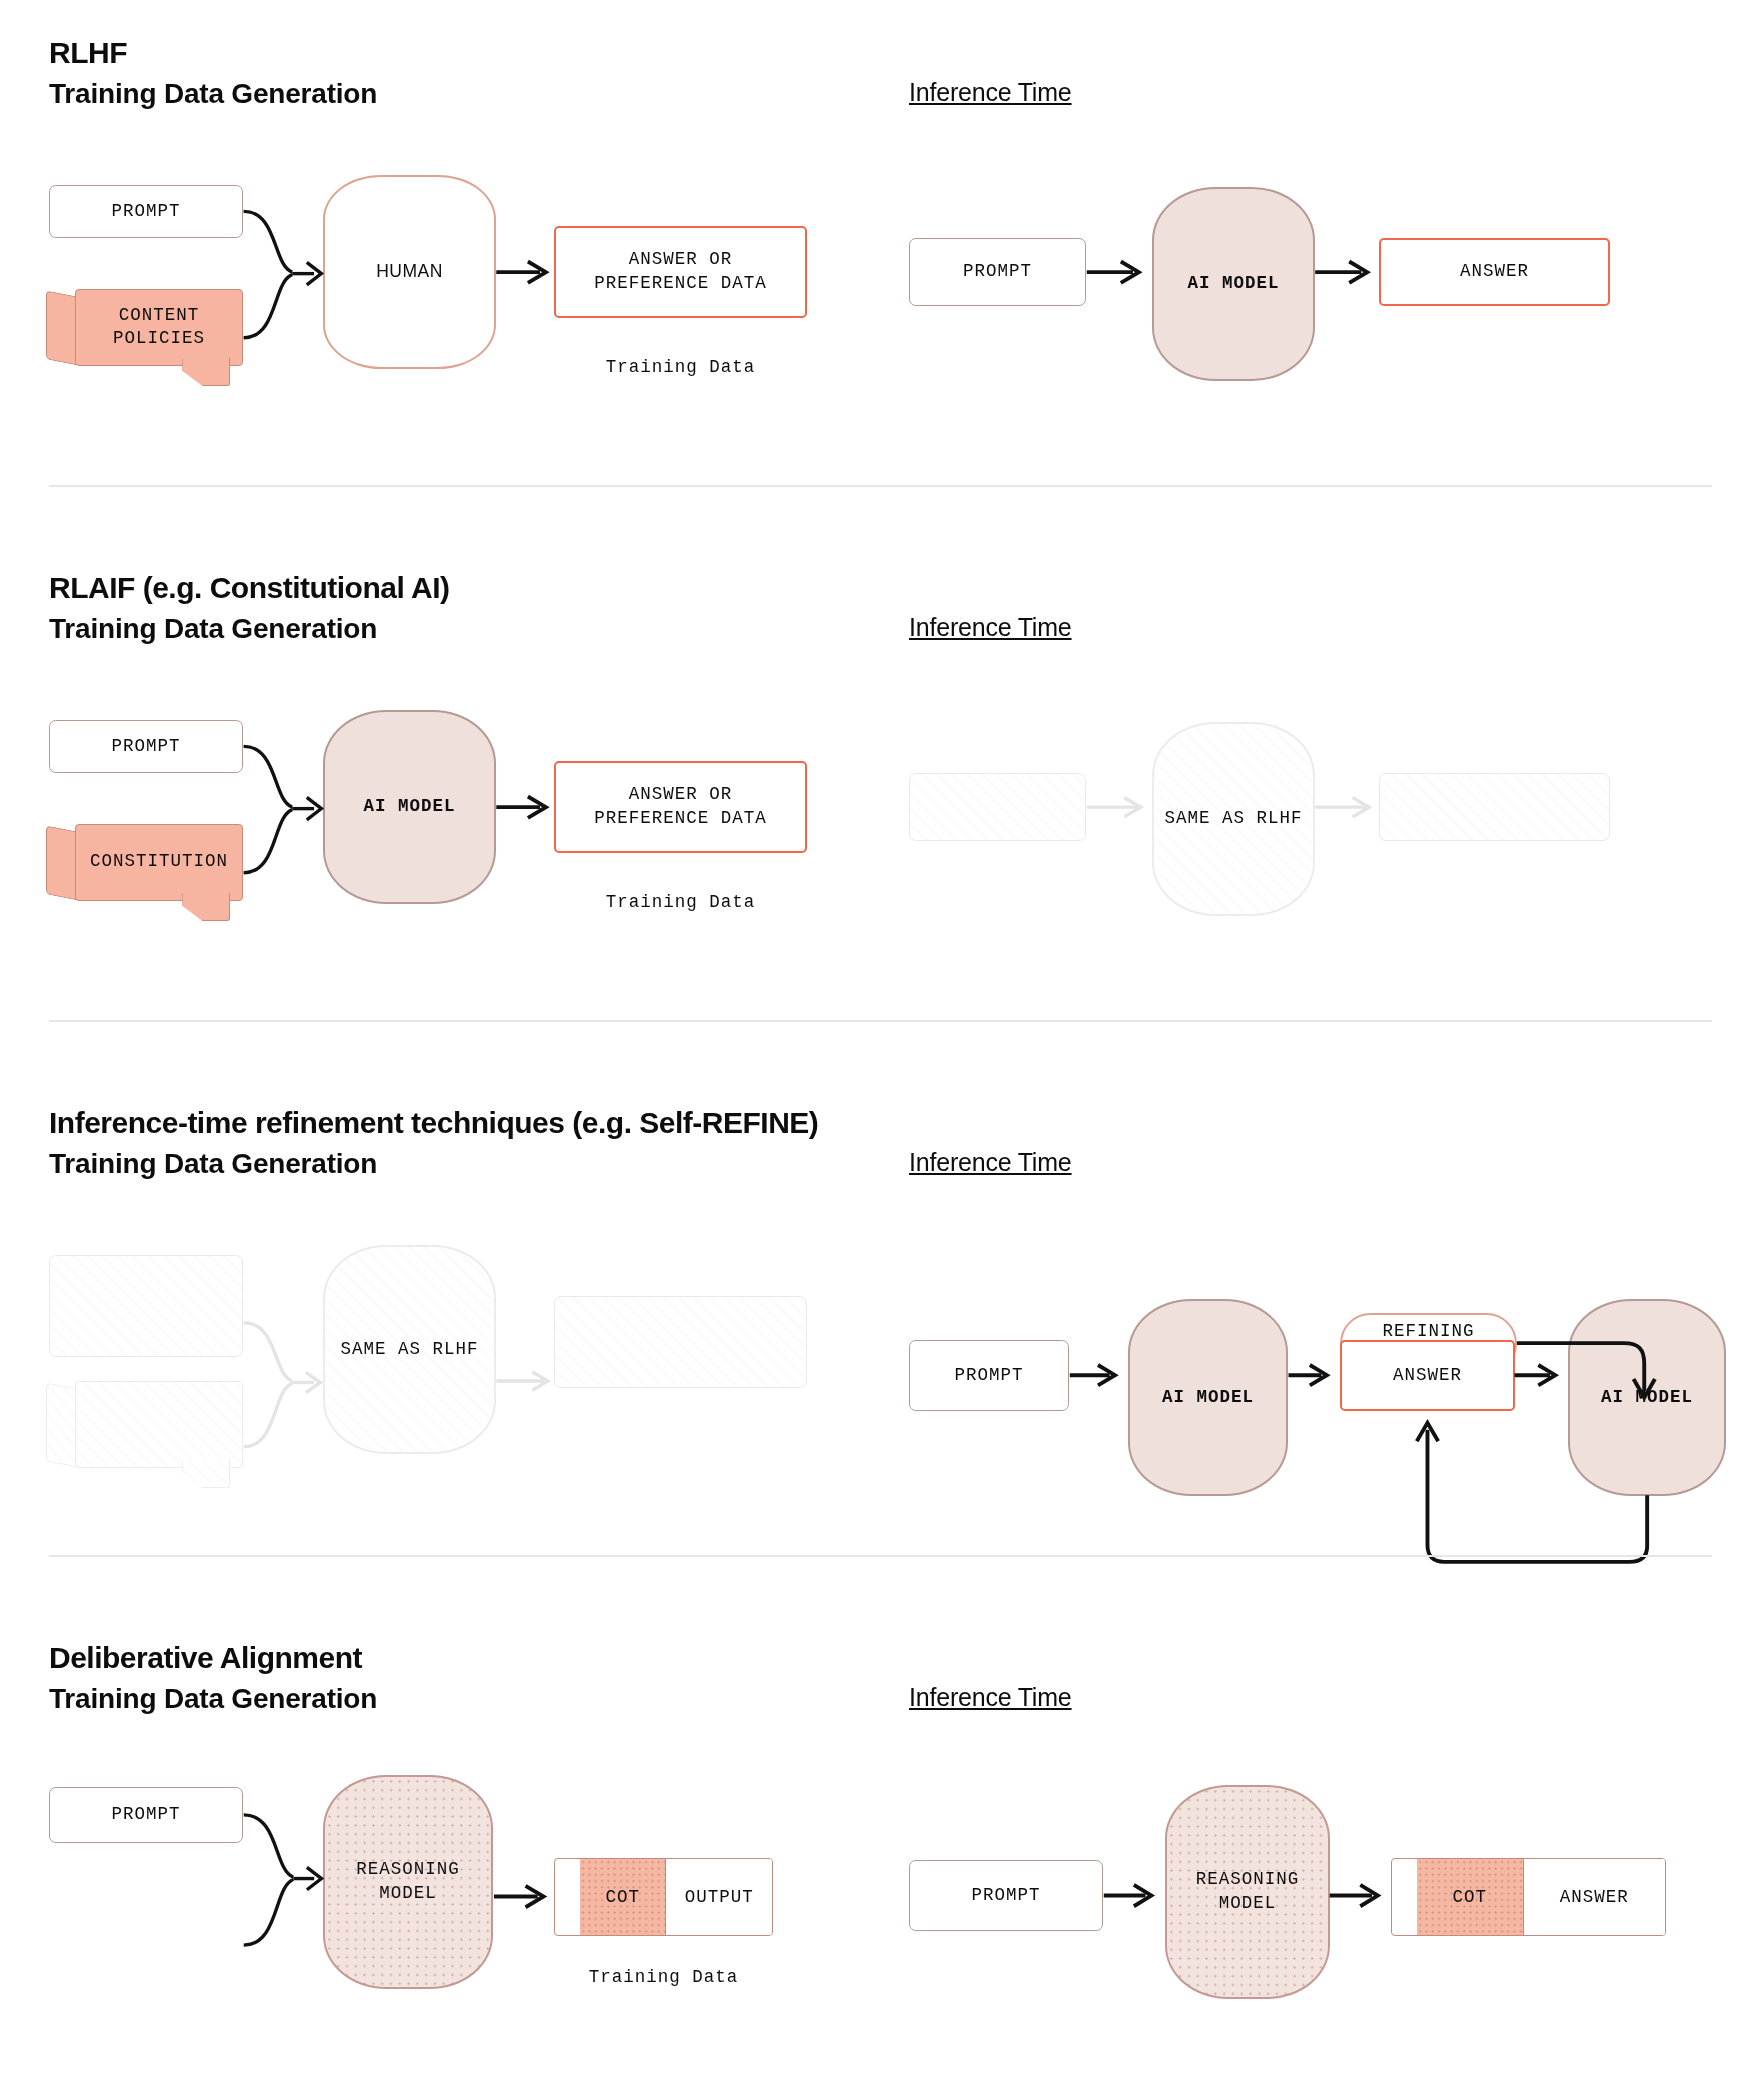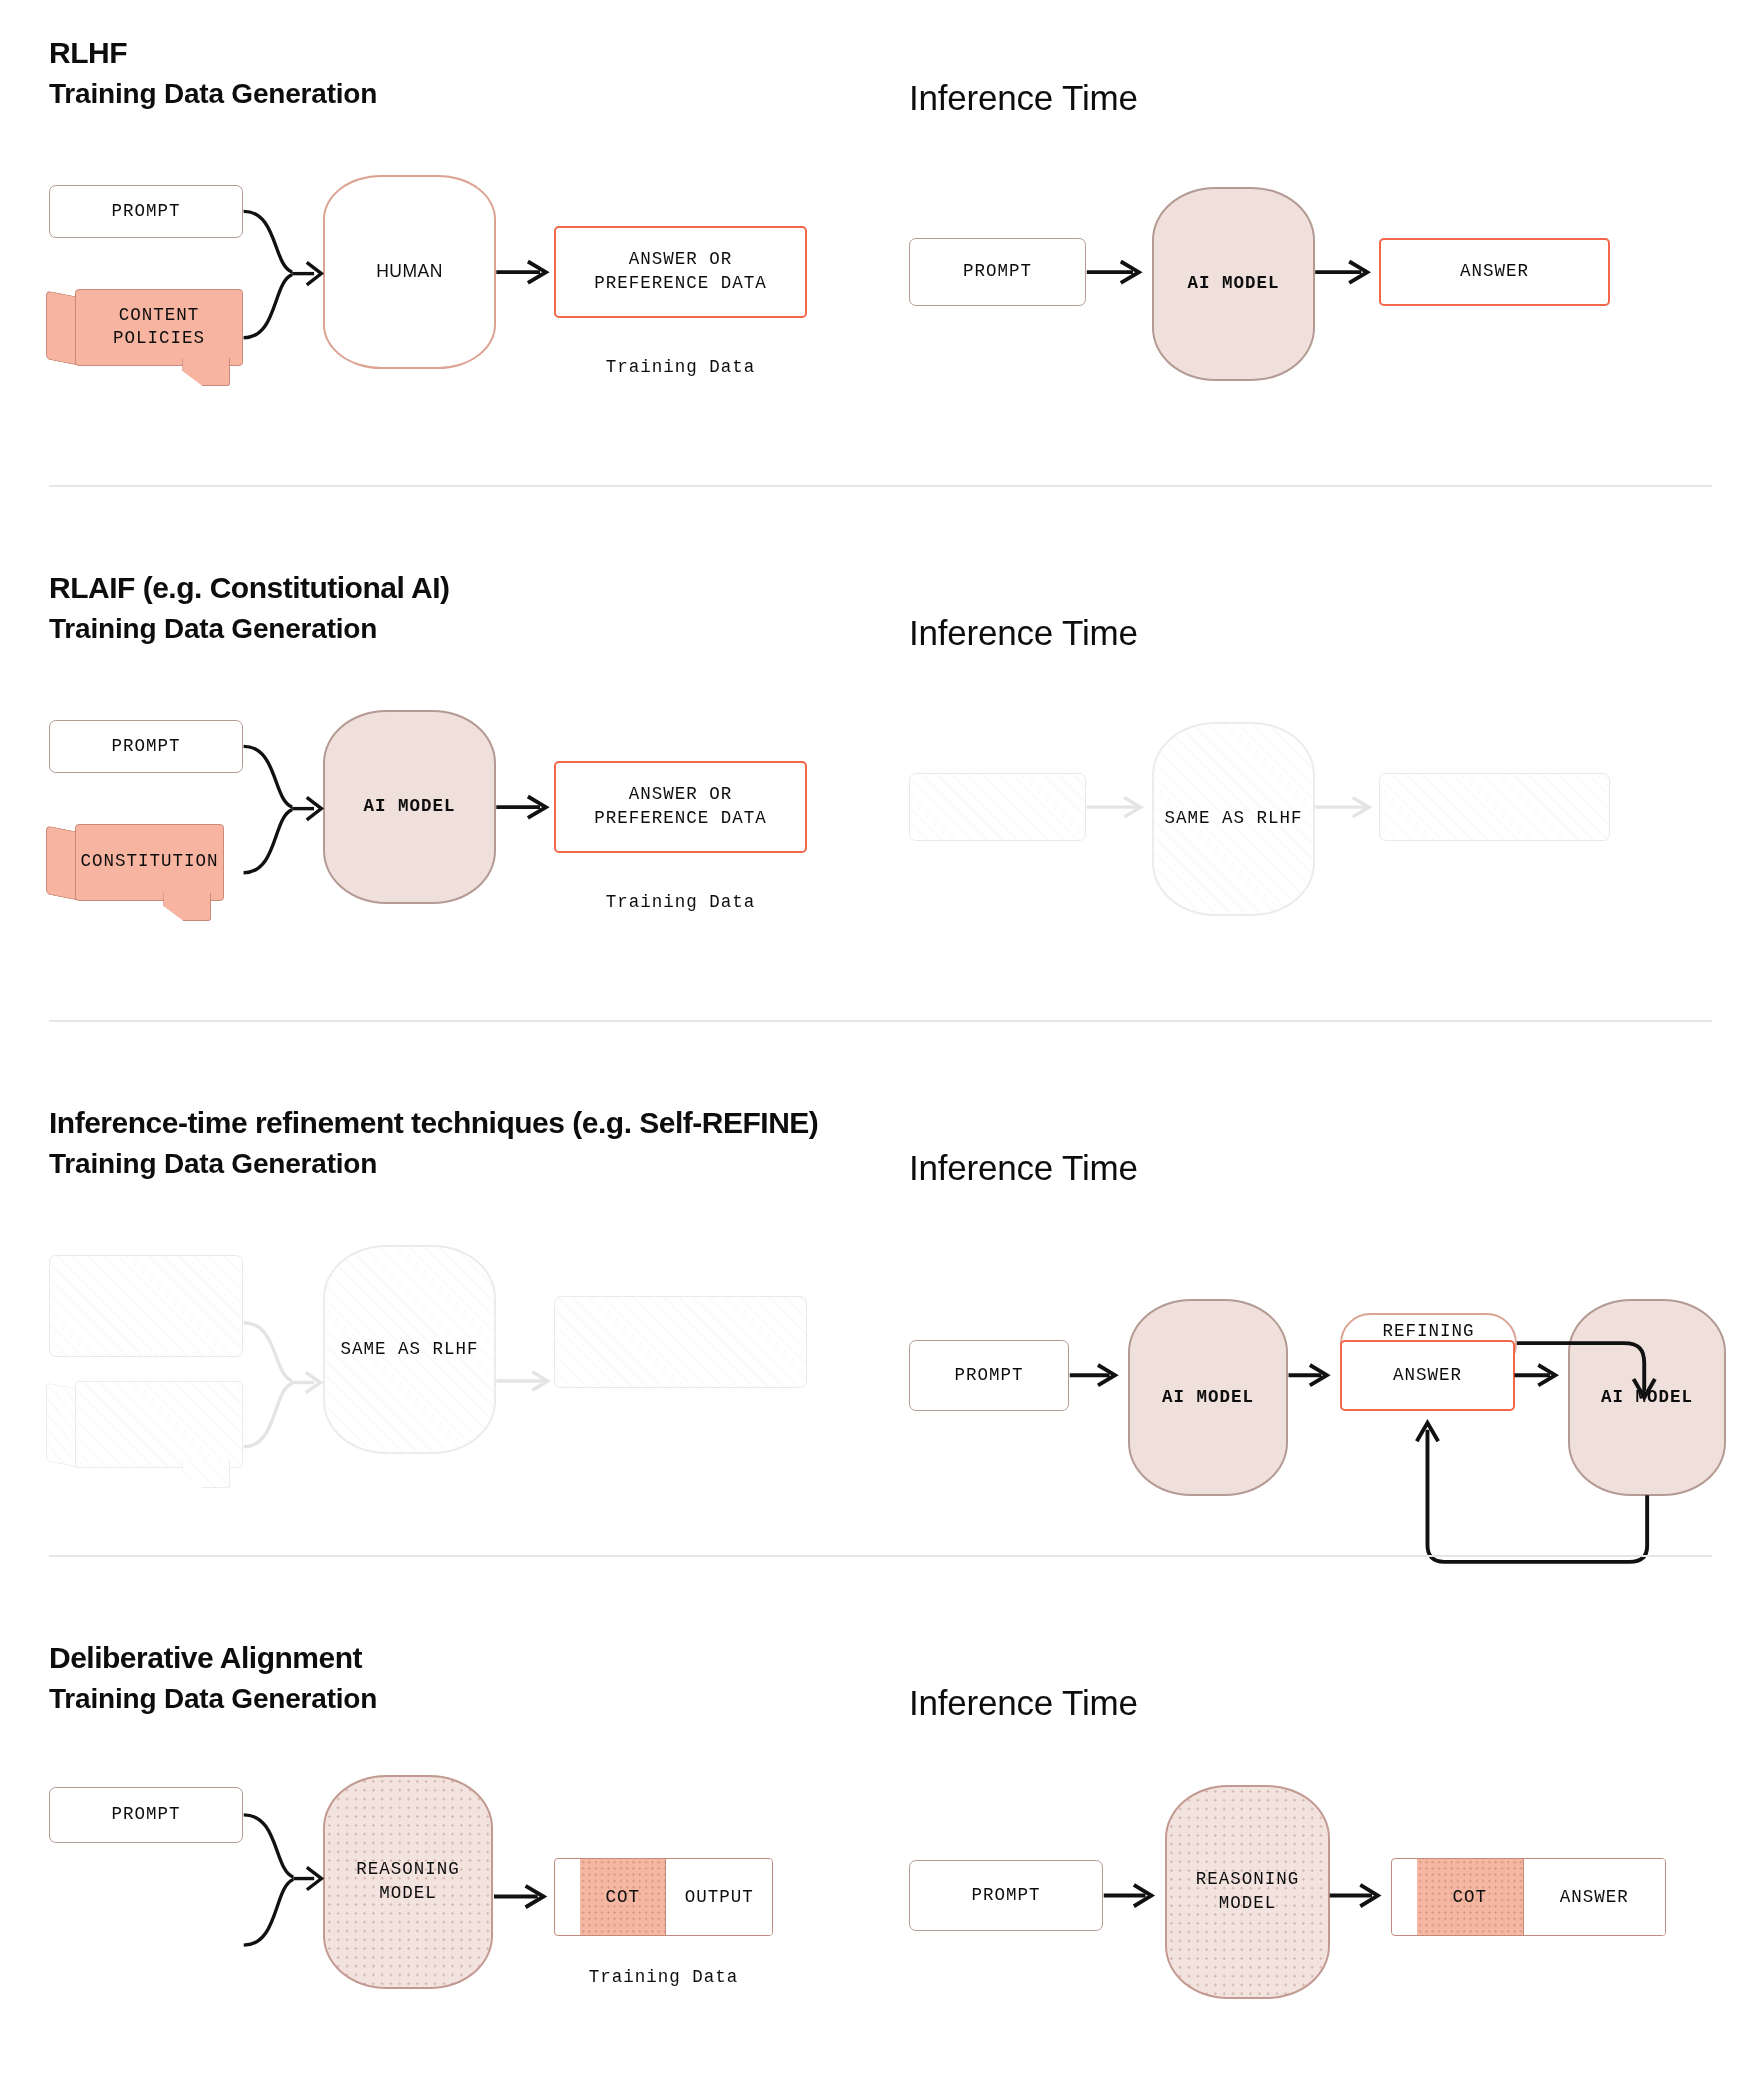--- a/index.html
+++ b/index.html
@@ -20,22 +20,23 @@
     font-size:30px; font-weight:700; letter-spacing:-0.5px;
     white-space:nowrap;
   }
   .sec-sub {
     position:absolute; left:49px;
     font-size:28px; font-weight:700; letter-spacing:-0.2px;
     white-space:nowrap;
   }
   .col-title {
     position:absolute; left:909px;
-    font-size:35px; font-weight:400; letter-spacing:-0.2px;
+    font-size:25px; font-weight:400; letter-spacing:-0.2px;
     white-space:nowrap;
+    text-decoration:underline;
   }
   .divider {
     position:absolute; left:49px; width:1663px; height:2.4px;
     background:#e6e6e6;
   }
 
   
   .node {
     position:absolute;
     display:flex; align-items:center; justify-content:center;
@@ -210,21 +211,21 @@
   <div class="divider" style="top:485px;"></div>
 </div>
 
 <div class="section" style="top:535px;height:486px;">
   <div class="sec-title" style="top:36px;">RLAIF (e.g. Constitutional AI)</div>
   <div class="sec-sub" style="top:78px;">Training Data Generation</div>
   <div class="col-title" style="top:78px;">Inference Time</div>
 
   <div class="node box mono" style="left:49px;top:185px;width:194px;height:53px;">PROMPT</div>
 
-  <div class="doc" style="left:46px;top:289px;width:178px;height:97px;">
+  <div class="doc" style="left:46px;top:289px;width:197px;height:97px;">
     <div class="spine"></div>
     <div class="sheet mono">CONSTITUTION</div>
     <div class="tail"></div>
   </div>
 
   <div class="node pill-model mono" style="left:323px;top:175px;width:173px;height:194px;">AI MODEL</div>
 
   <div class="node box-accent mono" style="left:554px;top:226px;width:253px;height:92px;">ANSWER OR
 PREFERENCE DATA</div>
 

